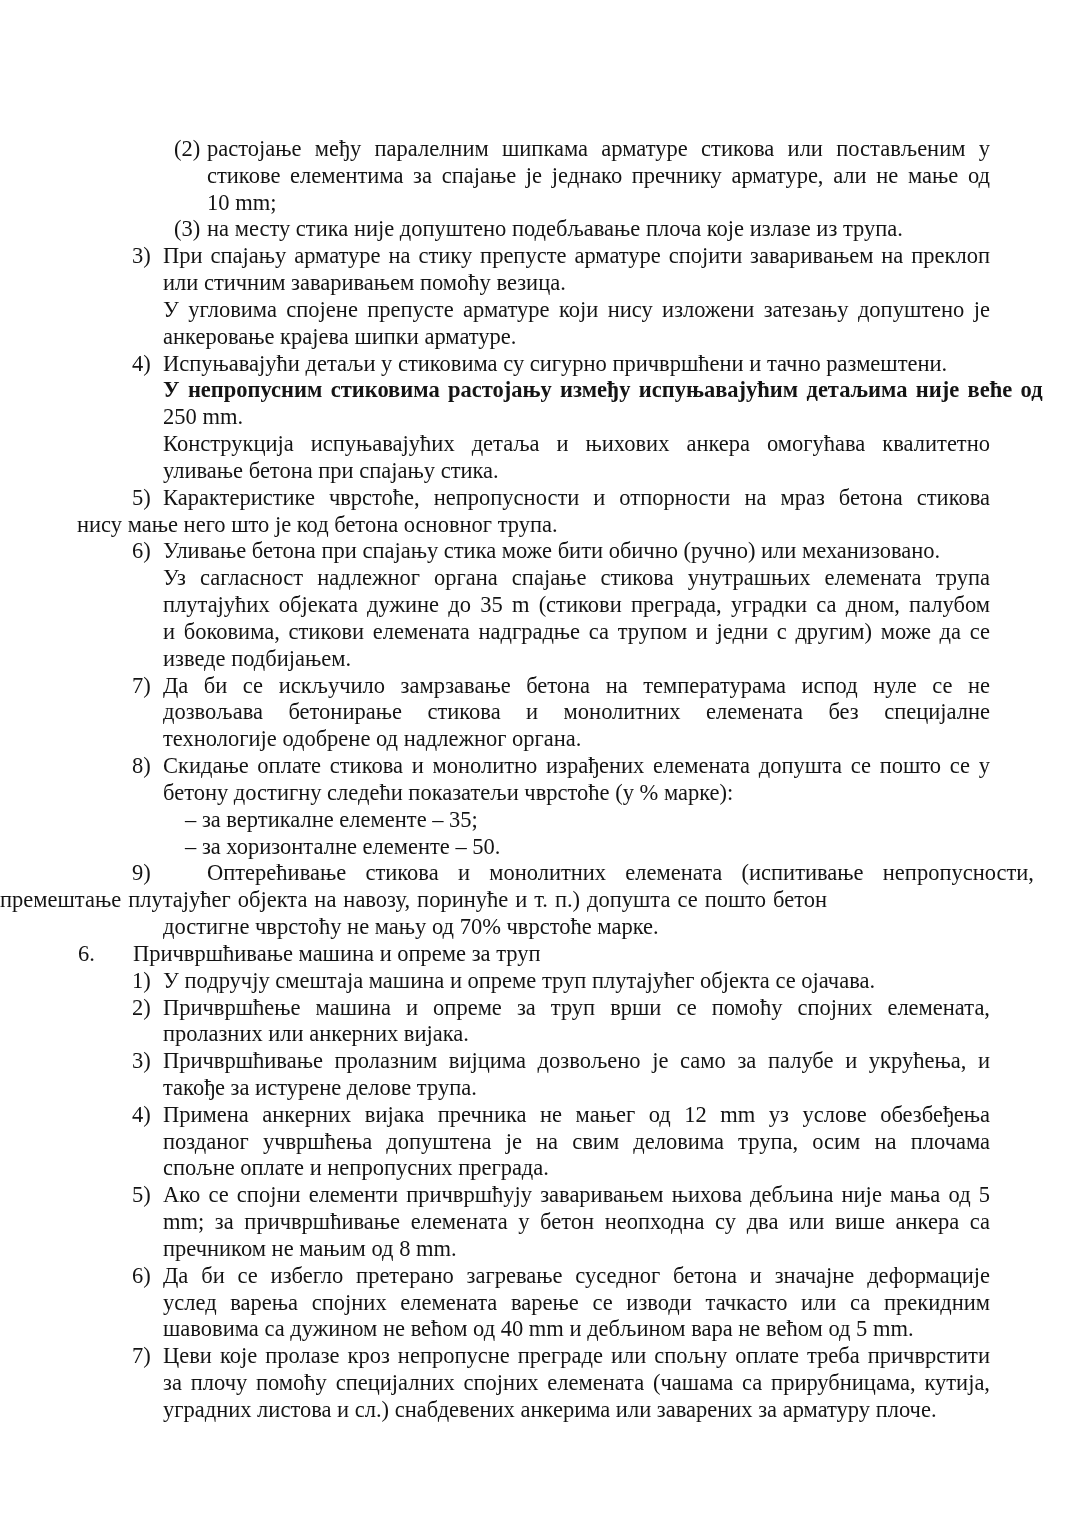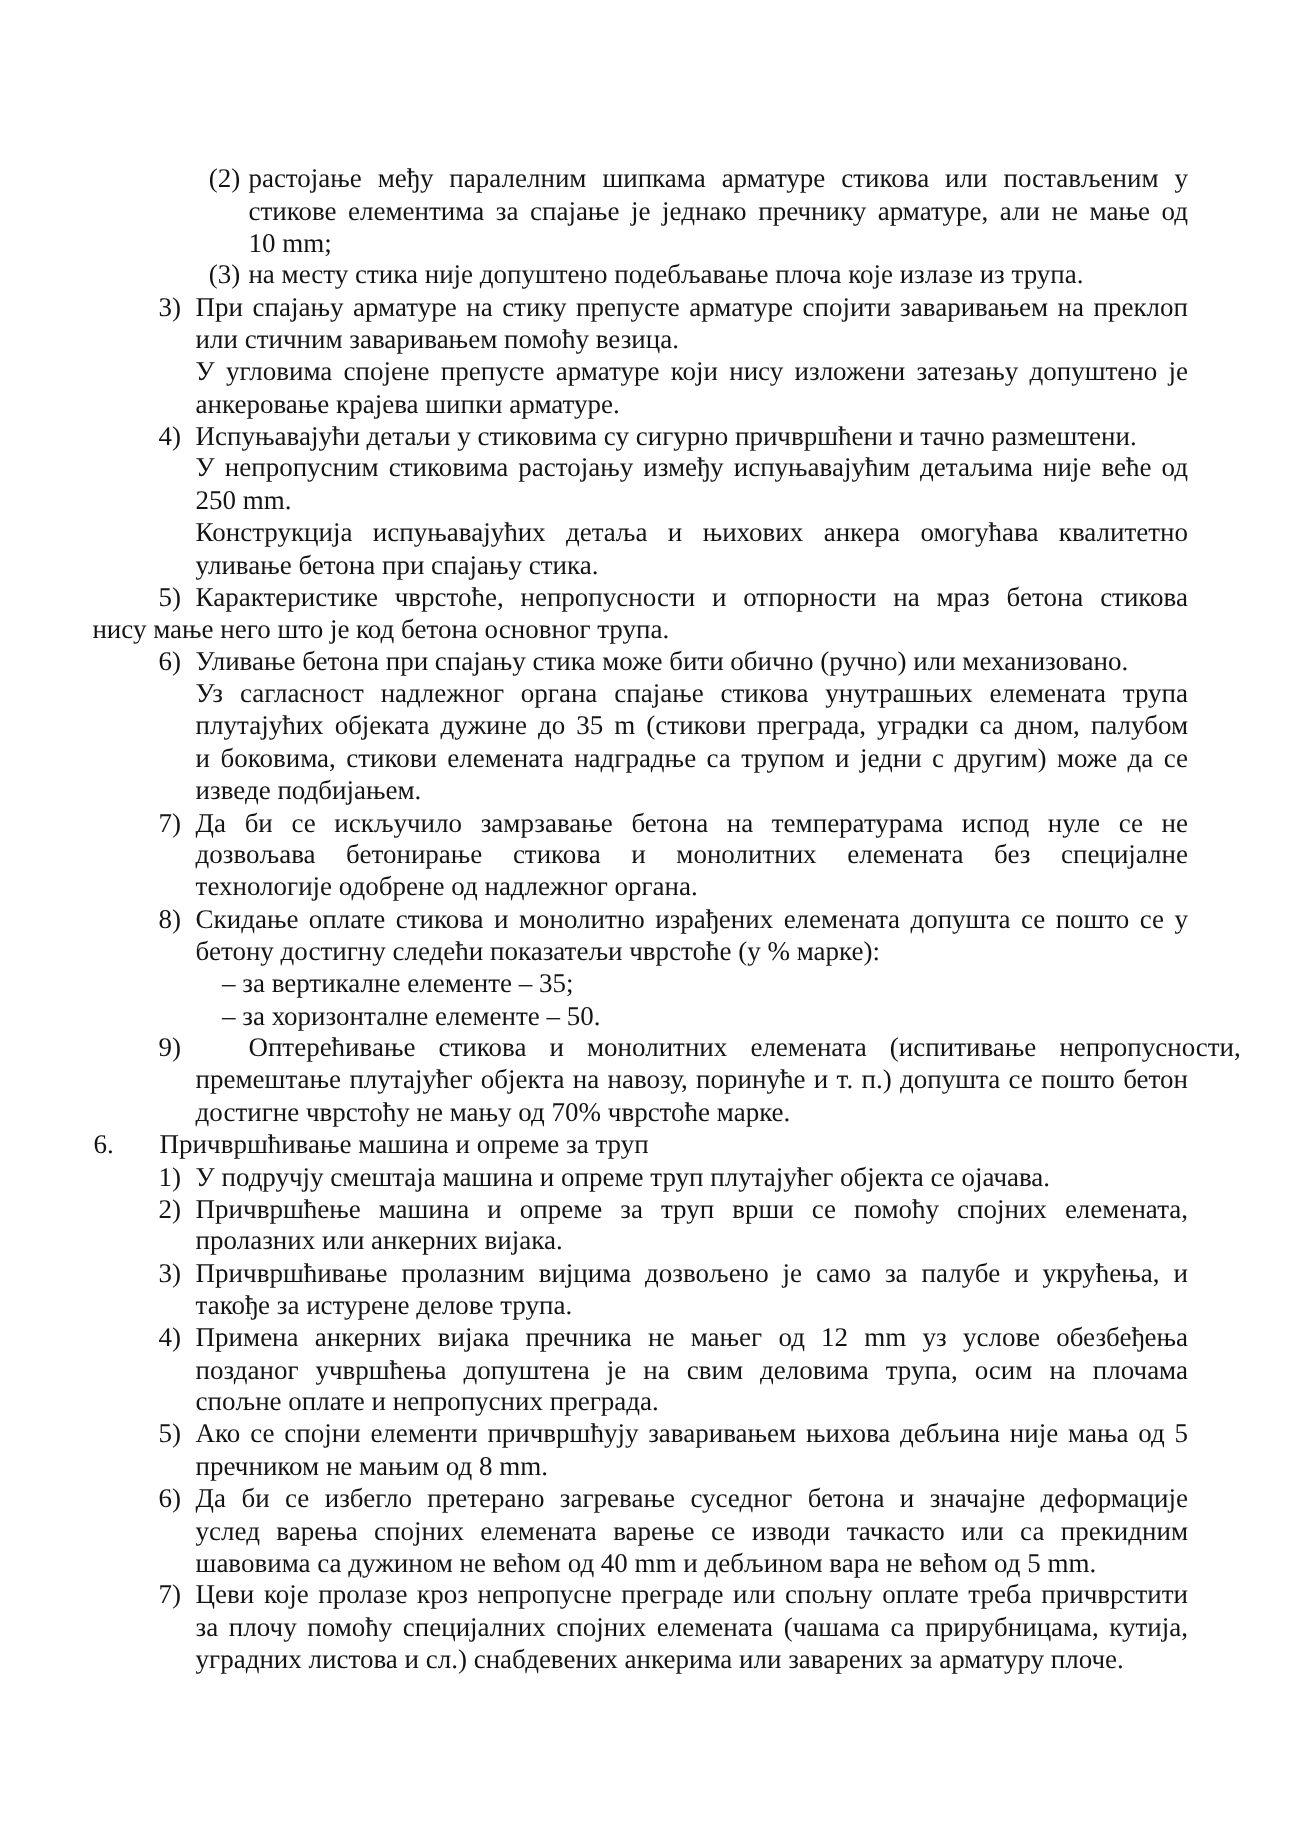--- a/index.html
+++ b/index.html
@@ -53,21 +53,21 @@
         <div class="para">
           <div class="line justify" style="margin-left: 163px; width: 827px;"><span class="txt" style="word-spacing: 3.79688px;">У угловима спојене препусте арматуре који нису изложени затезању допуштено је</span></div>
           <div class="line" style="margin-left: 163px; width: 827px;"><span class="txt">анкеровање крајева шипки арматуре.</span></div>
         </div>
       </div>
       <div class="block block-item">
         <div class="para">
           <div class="line" style="margin-left: 163px; width: 827px;"><span class="marker" style="left: -31px;">4)</span><span class="txt">Испуњавајући детаљи у стиковима су сигурно причвршћени и тачно размештени.</span></div>
         </div>
         <div class="para">
-          <div class="line justify" style="margin-left: 163px; width: 827px;"><span class="txt" style="word-spacing: 2.76736px;">У непропусним стиковима растојању између испуњавајућим детаљима није веће од</span></div>
+          <div class="line justify" style="margin-left: 163px; width: 827px;"><span class="txt" style="word-spacing: 2.76736px; font-weight: bold;">У непропусним стиковима растојању између испуњавајућим детаљима није веће од</span></div>
           <div class="line" style="margin-left: 163px; width: 827px;"><span class="txt">250 mm.</span></div>
         </div>
         <div class="para">
           <div class="line justify" style="margin-left: 163px; width: 827px;"><span class="txt" style="word-spacing: 11.3661px;">Конструкција испуњавајућих детаља и њихових анкера омогућава квалитетно</span></div>
           <div class="line" style="margin-left: 163px; width: 827px;"><span class="txt">уливање бетона при спајању стика.</span></div>
         </div>
       </div>
       <div class="block block-item">
         <div class="para">
           <div class="line justify" style="margin-left: 163px; width: 827px;"><span class="marker" style="left: -31px;">5)</span><span class="txt" style="word-spacing: 8.38477px;">Карактеристике чврстоће, непропусности и отпорности на мраз бетона стикова</span></div>
@@ -102,21 +102,21 @@
         <div class="para">
           <div class="line" style="margin-left: 185px; width: 805px;"><span class="txt">– за вертикалне елементе – 35;</span></div>
         </div>
         <div class="para">
           <div class="line" style="margin-left: 185px; width: 805px;"><span class="txt">– за хоризонталне елементе – 50.</span></div>
         </div>
       </div>
       <div class="block block-item">
         <div class="para">
           <div class="line justify" style="margin-left: 163px; width: 827px;"><span class="marker" style="left: -31px;">9)</span><span class="txt" style="word-spacing: 13.612px; margin-left: 44px;">Оптерећивање стикова и монолитних елемената (испитивање непропусности,</span></div>
-          <div class="line justify" style="margin-left: 163px; width: 827px;"><span class="txt" style="word-spacing: 1.34635px;">премештање плутајућег објекта на навозу, поринуће и т. п.) допушта се пошто бетон</span></div>
+          <div class="line justify" style="width: 827px;"><span class="txt" style="word-spacing: 1.34635px;">премештање плутајућег објекта на навозу, поринуће и т. п.) допушта се пошто бетон</span></div>
           <div class="line" style="margin-left: 163px; width: 827px;"><span class="txt">достигне чврстоћу не мању од 70% чврстоће марке.</span></div>
         </div>
       </div>
       <div class="block block-section">
         <div class="para">
           <div class="line" style="margin-left: 133px; width: 857px;"><span class="marker" style="left: -55px;">6.</span><span class="txt">Причвршћивање машина и опреме за труп</span></div>
         </div>
       </div>
       <div class="block block-item">
         <div class="para">
@@ -138,20 +138,21 @@
       <div class="block block-item">
         <div class="para">
           <div class="line justify" style="margin-left: 163px; width: 827px;"><span class="marker" style="left: -31px;">4)</span><span class="txt" style="word-spacing: 7.90199px;">Примена анкерних вијака пречника не мањег од 12 mm уз услове обезбеђења</span></div>
           <div class="line justify" style="margin-left: 163px; width: 827px;"><span class="txt" style="word-spacing: 8.54219px;">позданог учвршћења допуштена је на свим деловима трупа, осим на плочама</span></div>
           <div class="line" style="margin-left: 163px; width: 827px;"><span class="txt">спољне оплате и непропусних преграда.</span></div>
         </div>
       </div>
       <div class="block block-item">
         <div class="para">
           <div class="line justify" style="margin-left: 163px; width: 827px;"><span class="marker" style="left: -31px;">5)</span><span class="txt" style="word-spacing: 2.54261px;">Ако се спојни елементи причвршћују заваривањем њихова дебљина није мања од 5</span></div>
+          <div class="line justify" style="margin-left: 163px; width: 827px;"><span class="txt" style="word-spacing: 4.98568px;">mm; за причвршћивање елемената у бетон неопходна су два или више анкера са</span></div>
           <div class="line" style="margin-left: 163px; width: 827px;"><span class="txt">пречником не мањим од 8 mm.</span></div>
         </div>
       </div>
       <div class="block block-item">
         <div class="para">
           <div class="line justify" style="margin-left: 163px; width: 827px;"><span class="marker" style="left: -31px;">6)</span><span class="txt" style="word-spacing: 7.22187px;">Да би се избегло претерано загревање суседног бетона и значајне деформације</span></div>
           <div class="line justify" style="margin-left: 163px; width: 827px;"><span class="txt" style="word-spacing: 8.05312px;">услед варења спојних елемената варење се изводи тачкасто или са прекидним</span></div>
           <div class="line" style="margin-left: 163px; width: 827px;"><span class="txt">шавовима са дужином не већом од 40 mm и дебљином вара не већом од 5 mm.</span></div>
         </div>
       </div>

